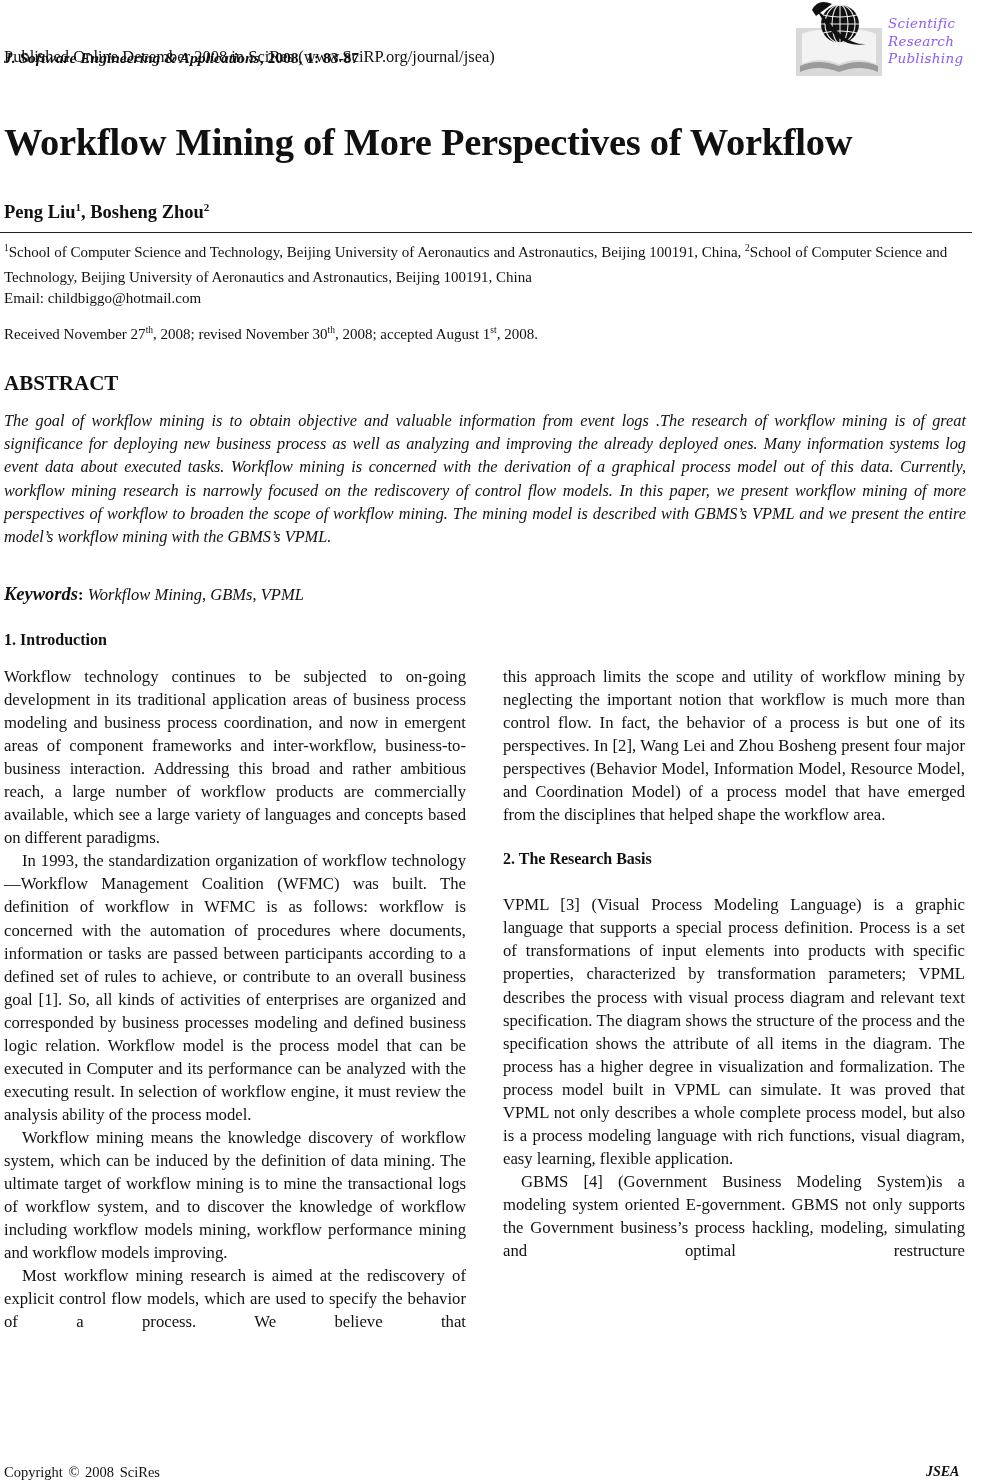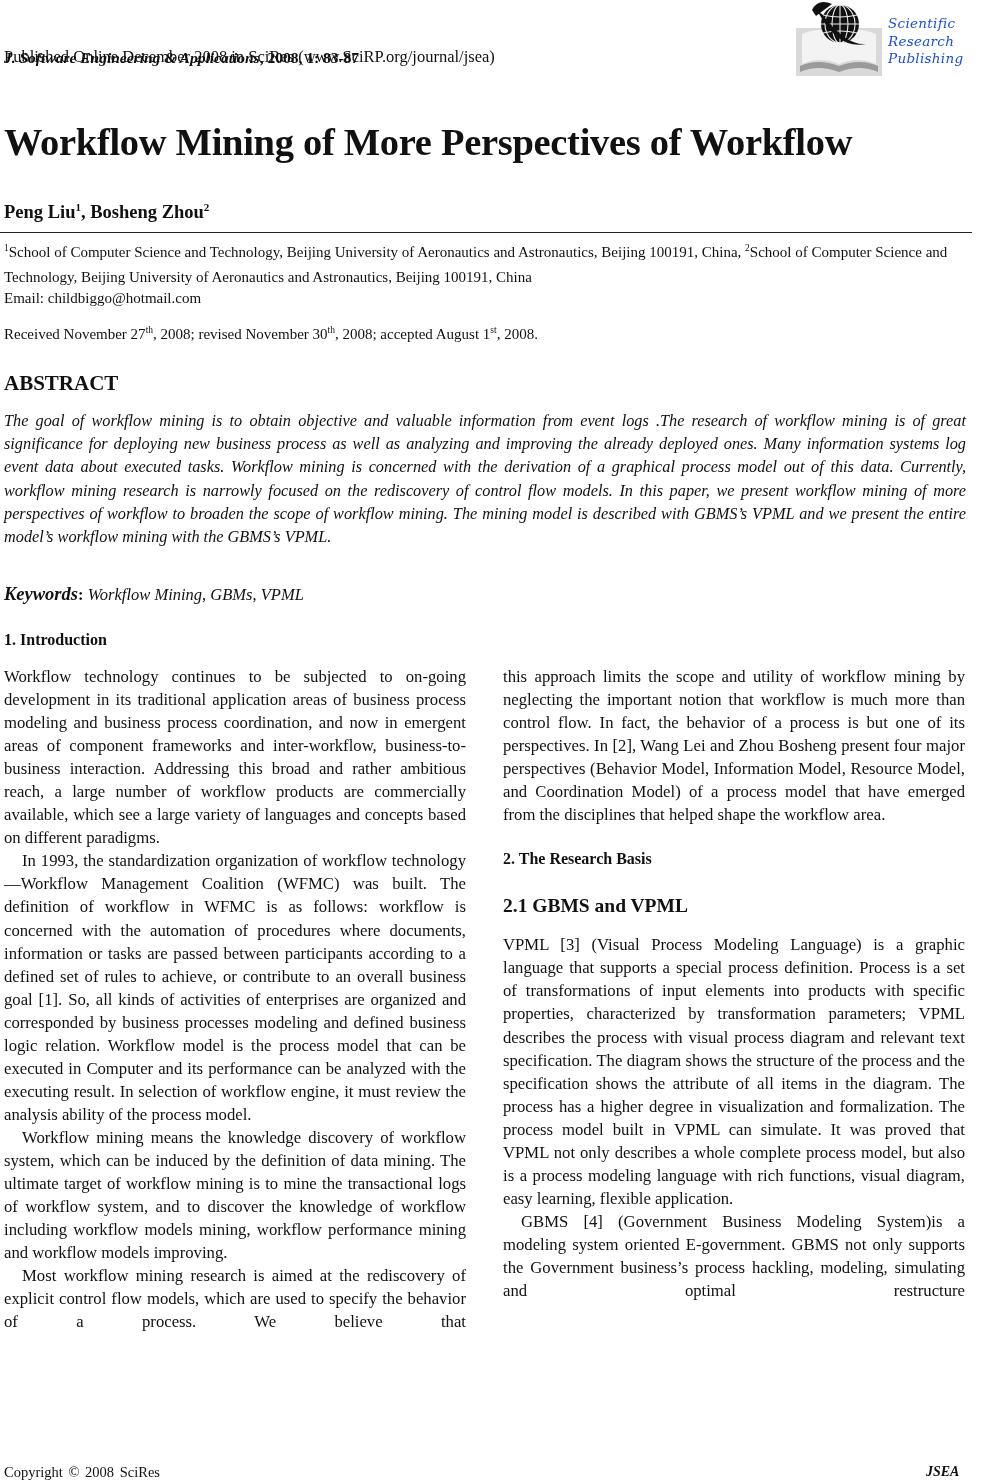--- a/index.html
+++ b/index.html
@@ -16,21 +16,21 @@
     #journal-line .jname { font-style: italic; }
     #published-line {
       left: 4px; top: 47px; font-size: 16.5px; line-height: 20px; white-space: nowrap; font-family: Liberation Serif, serif;
     }
     #logo { left: 794px; top: 0px; width: 175px; height: 78px; }
     #logo .book {
       position: absolute; left: 2px; top: 26px; width: 86px; height: 50px;
     }
     #logo .publisher-text {
       position: absolute; left: 94px; top: 15px; font-family: "DejaVu Serif", serif;
-      font-style: italic; font-size: 13.5px; line-height: 17.5px; color: #1d4ed8;
+      font-style: italic; font-size: 13.5px; line-height: 17.5px; color: #8b5cf6;
       letter-spacing: 0.3px;
     }
     
     #title {
       left: 4px; top: 118px; font-size: 38.5px; line-height: 48px; font-weight: bold;
       white-space: nowrap; letter-spacing: -0.3px;
     }
     #authors {
       left: 4px; top: 200px; font-size: 18.5px; line-height: 24px; font-weight: bold; white-space: nowrap;
     }
@@ -124,19 +124,18 @@
 <div id="col-left" class="abs col">
   <p>Workflow technology continues to be subjected to on-going development in its traditional application areas of business process modeling and business process coordination, and now in emergent areas of component frameworks and inter-workflow, business-to-business interaction. Addressing this broad and rather ambitious reach, a large number of workflow products are commercially available, which see a large variety of languages and concepts based on different paradigms.</p>
   <p class="indent">In 1993, the standardization organization of workflow technology—Workflow Management Coalition (WFMC) was built. The definition of workflow in WFMC is as follows: workflow is concerned with the automation of procedures where documents, information or tasks are passed between participants according to a defined set of rules to achieve, or contribute to an overall business goal [1]. So, all kinds of activities of enterprises are organized and corresponded by business processes modeling and defined business logic relation. Workflow model is the process model that can be executed in Computer and its performance can be analyzed with the executing result. In selection of workflow engine, it must review the analysis ability of the process model.</p>
   <p class="indent">Workflow mining means the knowledge discovery of workflow system, which can be induced by the definition of data mining. The ultimate target of workflow mining is to mine the transactional logs of workflow system, and to discover the knowledge of workflow including workflow models mining, workflow performance mining and workflow models improving.</p>
   <p class="indent" style="text-align-last: justify;">Most workflow mining research is aimed at the rediscovery of explicit control flow models, which are used to specify the behavior of a process. We believe that</p>
 </div>
 
 <div id="col-right" class="abs col">
   <p>this approach limits the scope and utility of workflow mining by neglecting the important notion that workflow is much more than control flow. In fact, the behavior of a process is but one of its perspectives. In [2], Wang Lei and Zhou Bosheng present four major perspectives (Behavior Model, Information Model, Resource Model, and Coordination Model) of a process model that have emerged from the disciplines that helped shape the workflow area.</p>
   <div id="sec2-heading" class="sec-heading">2. The Research Basis</div>
-  <div id="sec21-heading" class="subsec-heading">2.1 GBMS and VPML</div>
   <p>VPML [3] (Visual Process Modeling Language) is a graphic language that supports a special process definition. Process is a set of transformations of input elements into products with specific properties, characterized by transformation parameters; VPML describes the process with visual process diagram and relevant text specification. The diagram shows the structure of the process and the specification shows the attribute of all items in the diagram. The process has a higher degree in visualization and formalization. The process model built in VPML can simulate. It was proved that VPML not only describes a whole complete process model, but also is a process modeling language with rich functions, visual diagram, easy learning, flexible application.</p>
   <p class="indent" style="text-align-last: justify;">GBMS [4] (Government Business Modeling System)is a modeling system oriented E-government. GBMS not only supports the Government business’s process hackling, modeling, simulating and optimal restructure</p>
 </div>
 
 <div id="footer-left" class="abs">Copyright © 2008 SciRes</div>
 <div id="footer-right" class="abs">JSEA</div>
 
 </body></html>

